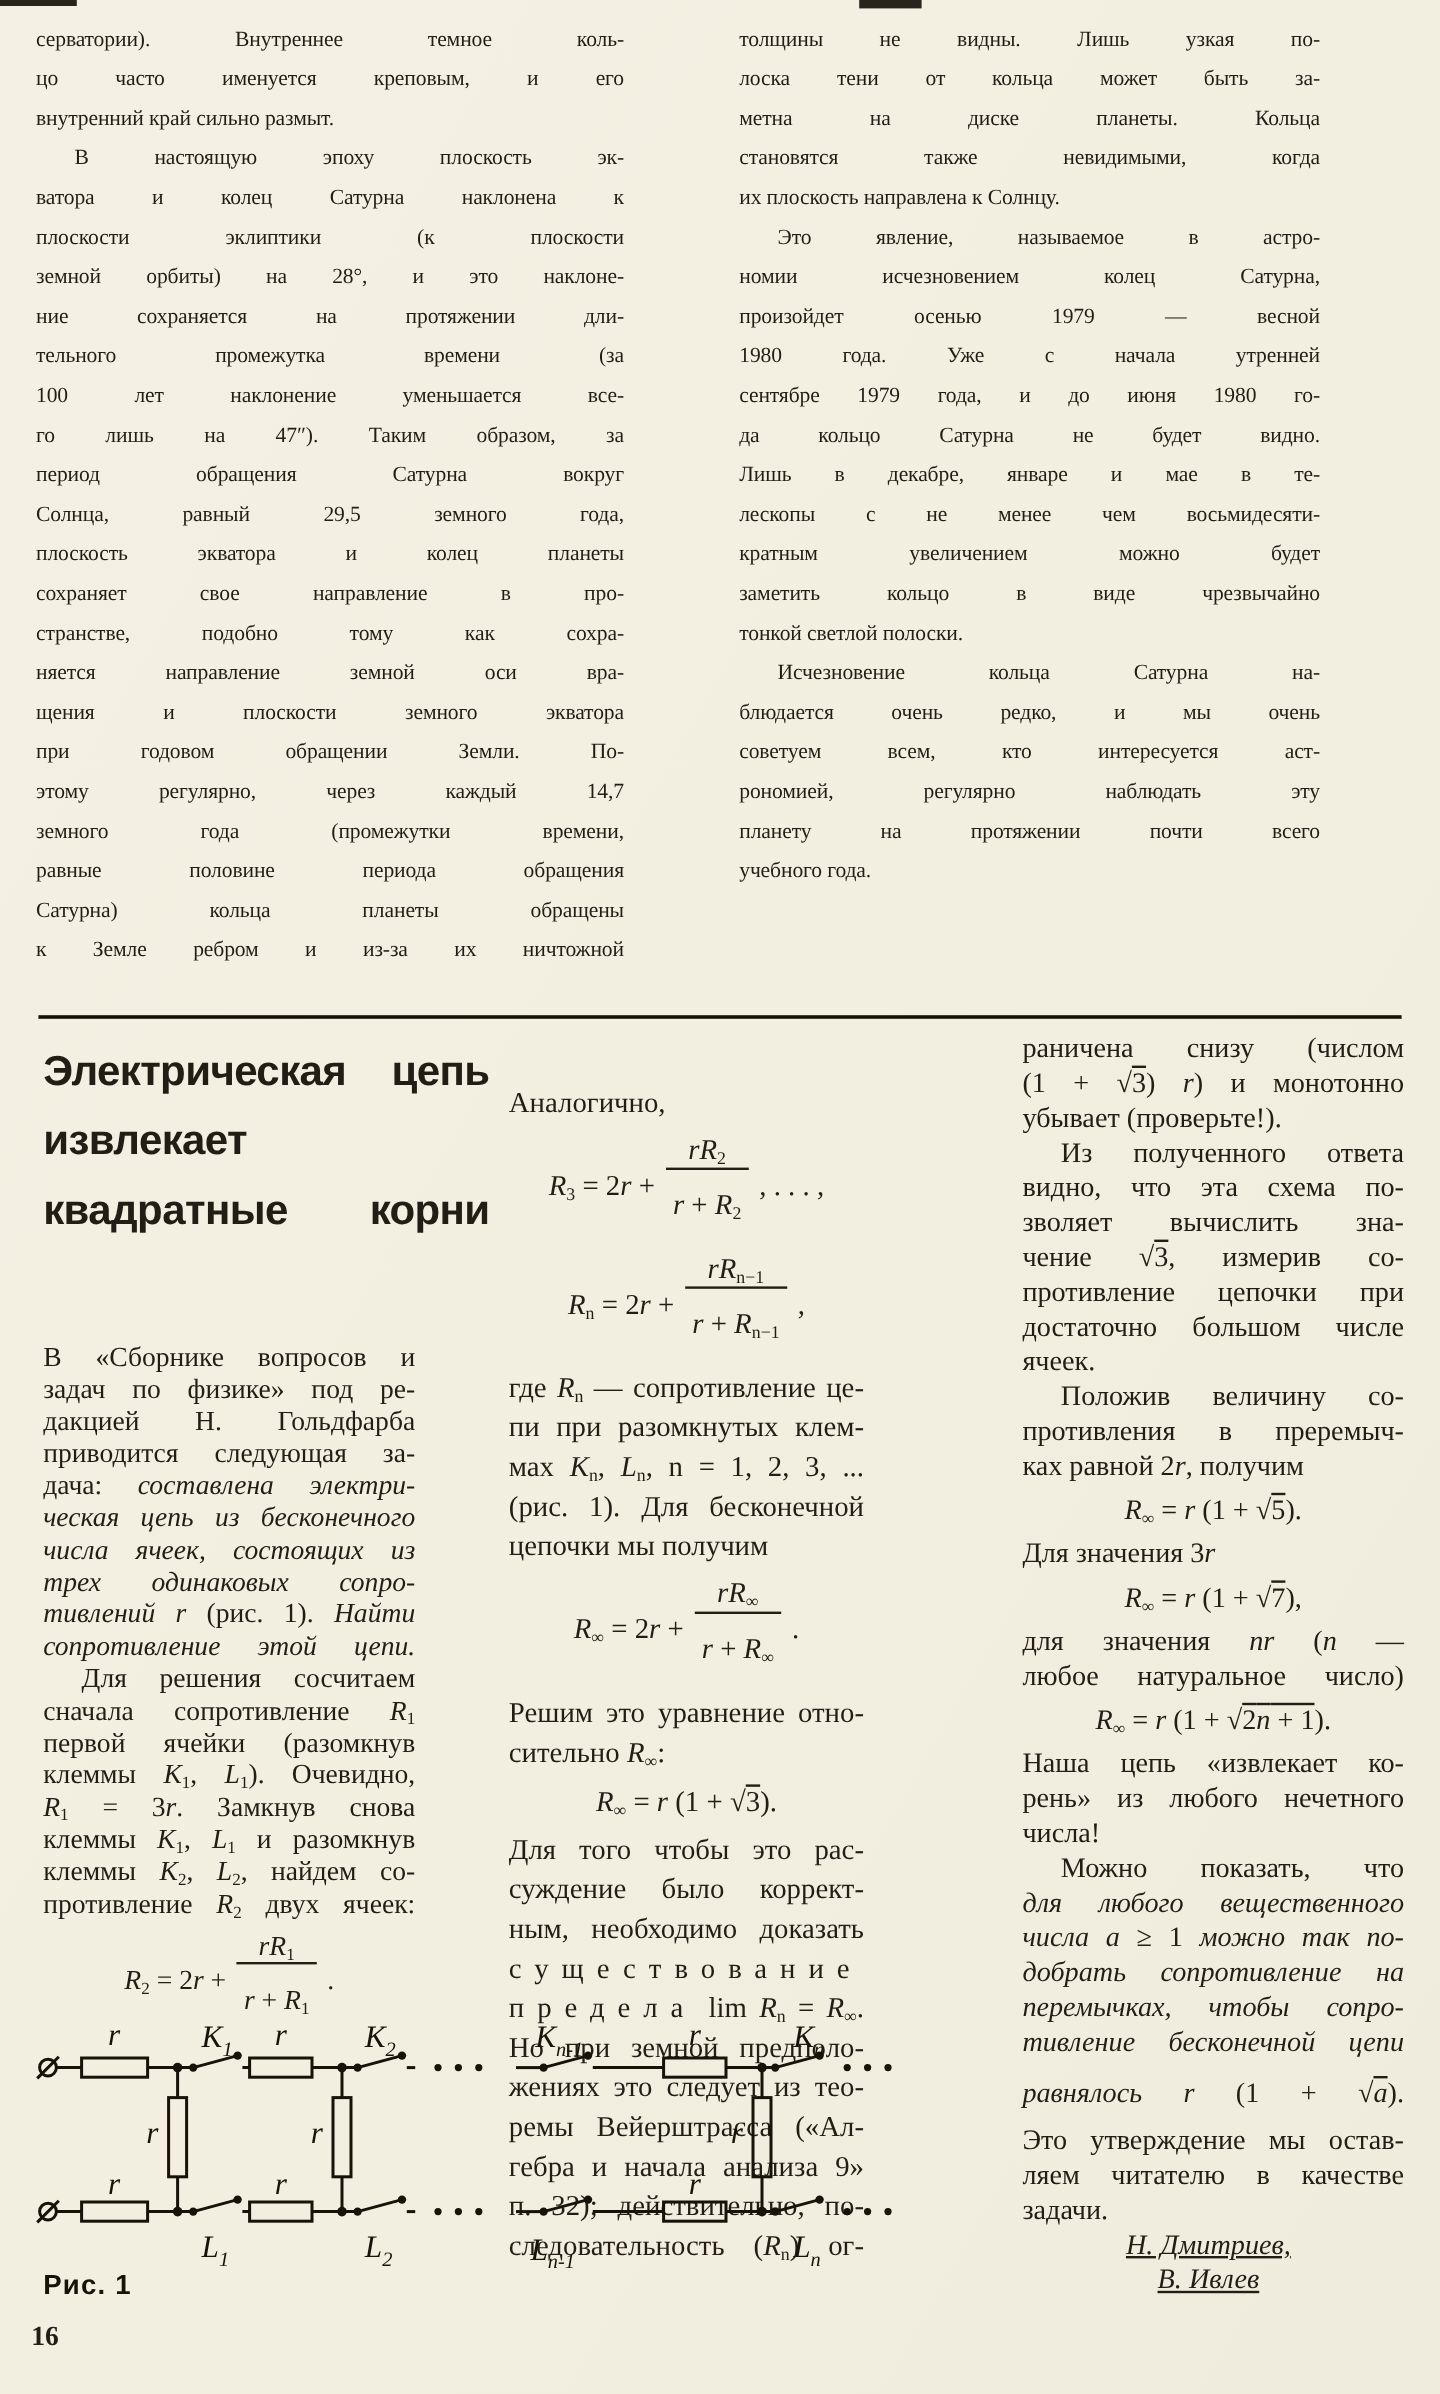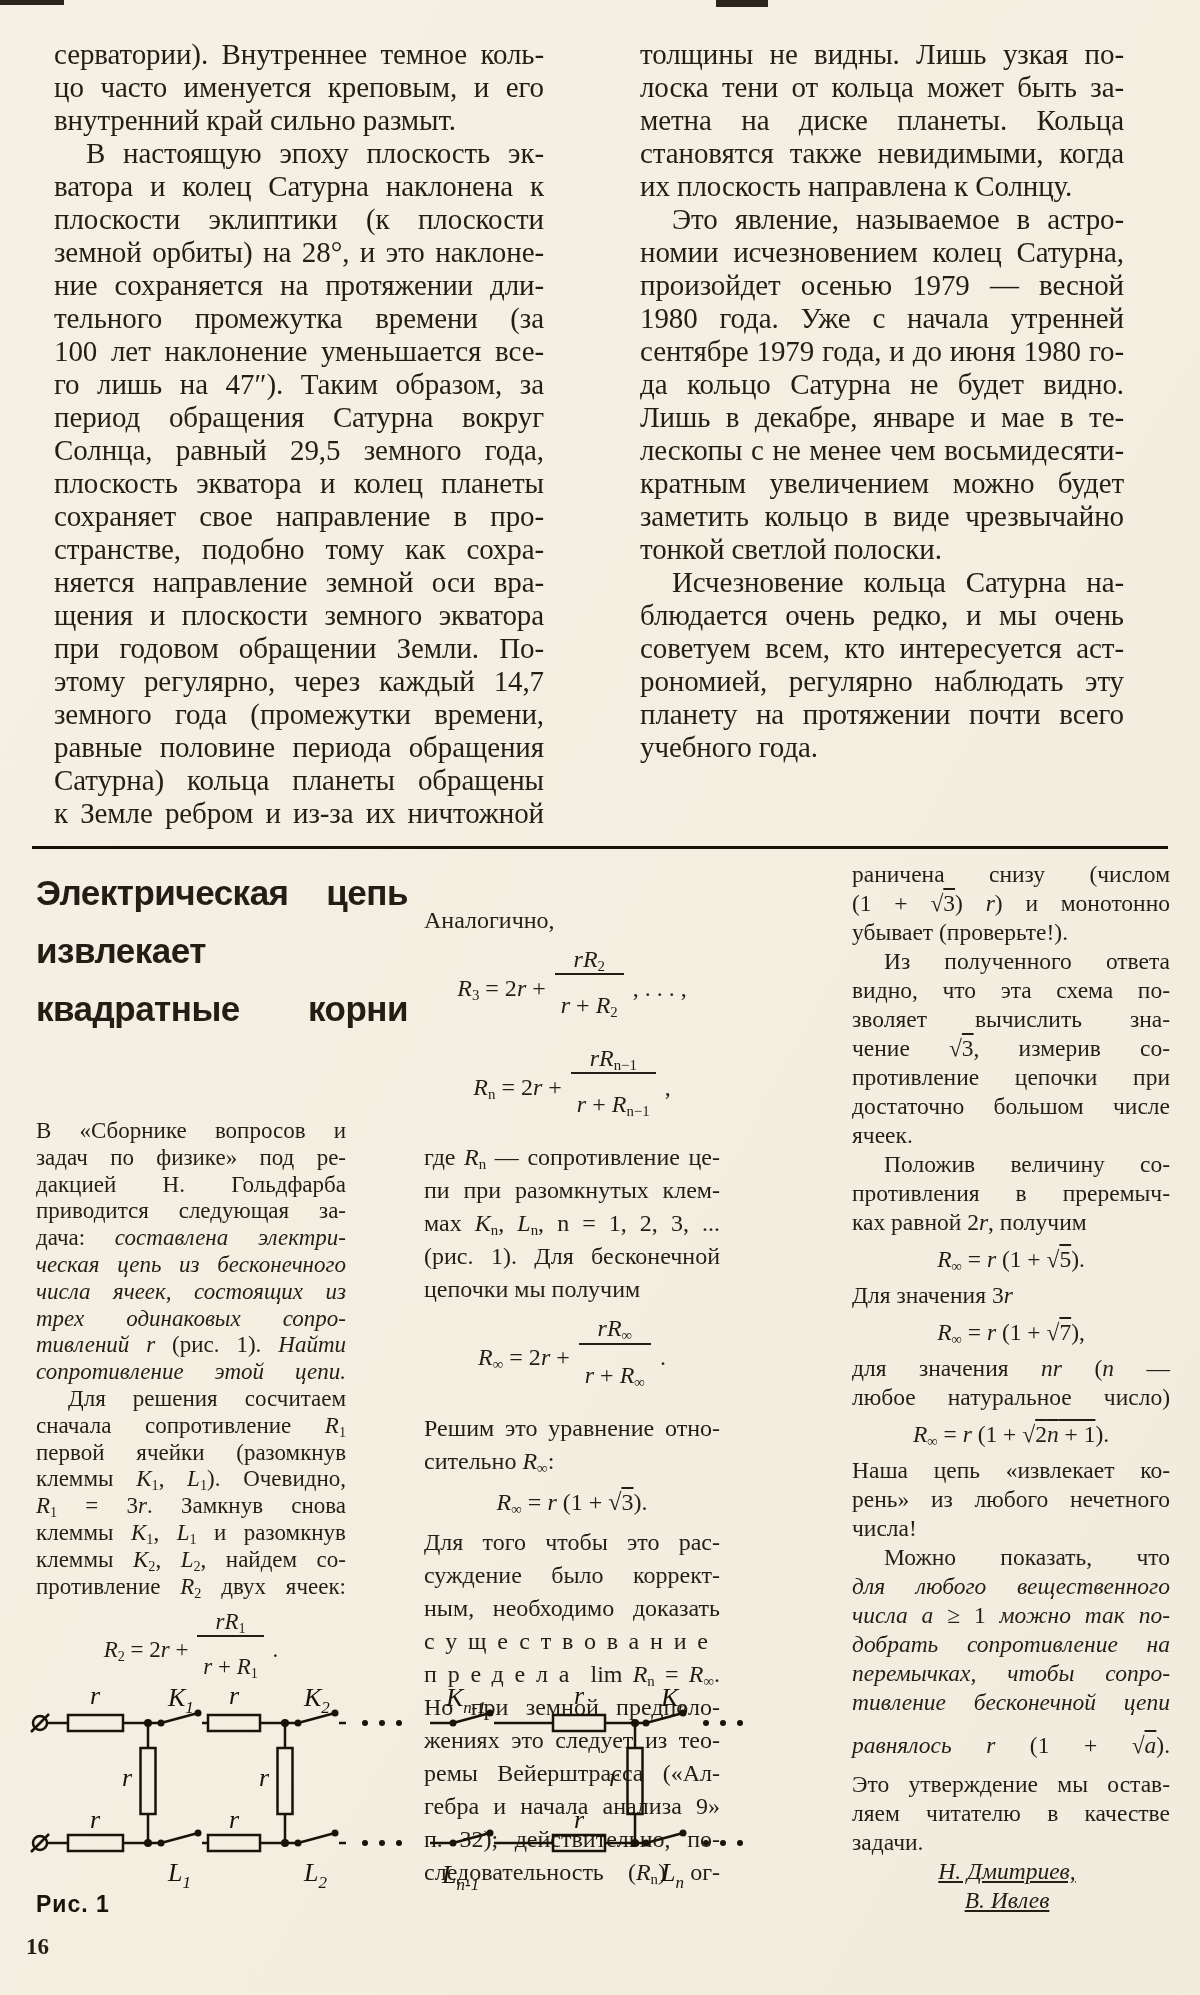--- a/index.html
+++ b/index.html
@@ -3,21 +3,21 @@
 <meta charset="utf-8">
 <style>
   html,body { margin:0; padding:0; background:#8a8578; }
   .page {
     position:relative; width:1200px; height:1995px; margin:0 auto;
     background:linear-gradient(120deg,#f4f0e3 0%,#f2eee0 55%,#efebdd 100%);
     font-family:"Liberation Serif","DejaVu Serif",serif;
     color:#221e16; overflow:hidden;
   }
   .artifact { position:absolute; background:#2a251c; }
-  .topcol { position:absolute; top:38px; font-size:29px; line-height:33px; letter-spacing:-0.1px;margin-left:24px; }
+  .topcol { position:absolute; top:16px; font-size:18px; line-height:33px; letter-spacing:-0.1px; }
   #tl { left:30px;  width:490px; }
   #tr { left:616px; width:484px; }
   .jl { text-align:justify; text-align-last:justify; }
   .fj { text-align:justify; text-align-last:justify; margin:14px 0 10px; }
   .ll { text-align:left; }
   .in { text-indent:32px; }
   .divider { position:absolute; left:32px; top:846px; width:1136px; height:3px; background:#171309; }
   .title { position:absolute; left:36px; top:864px; width:372px;
     font-family:"Liberation Sans","DejaVu Sans",sans-serif; font-weight:bold;
     font-size:35px; line-height:58px; letter-spacing:-0.5px; }

